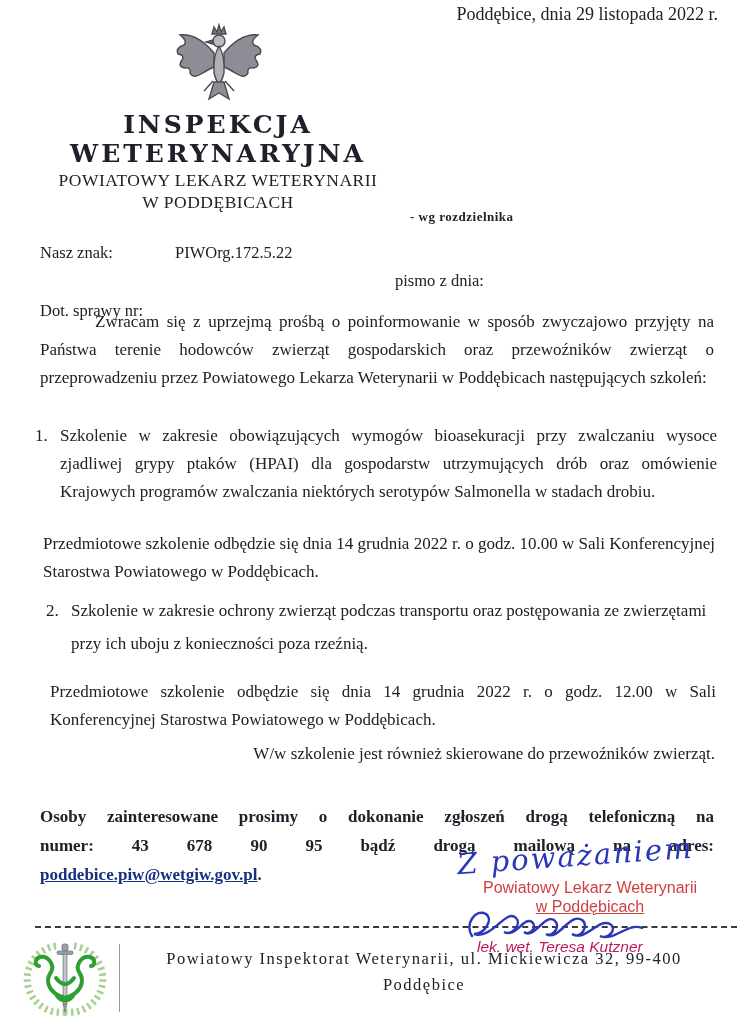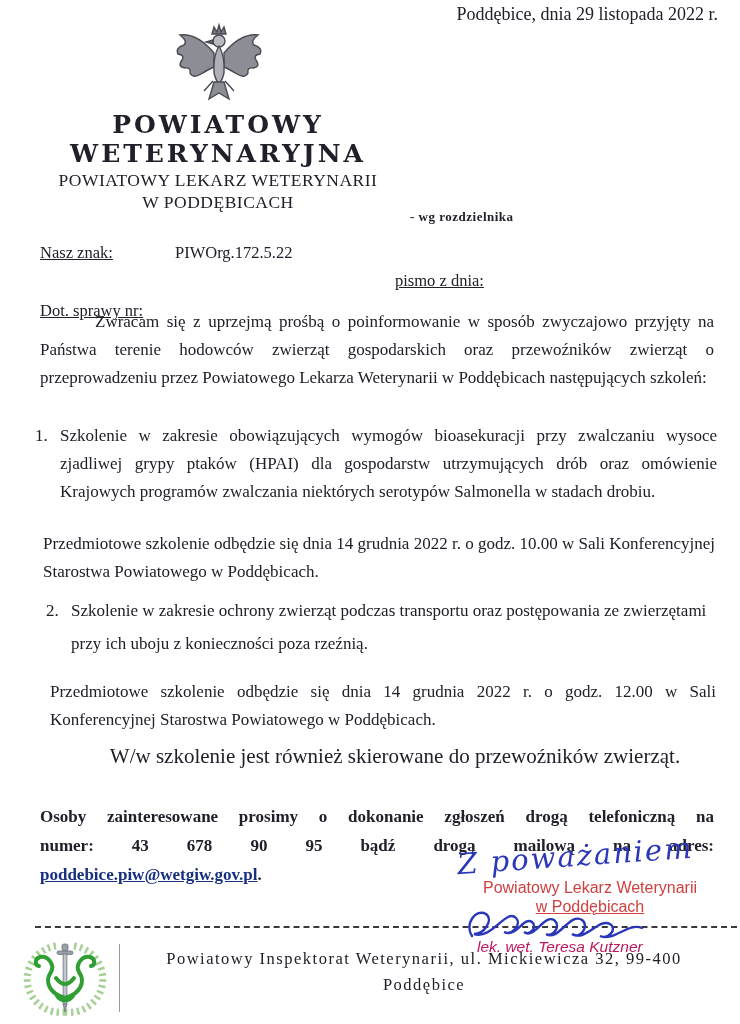--- a/index.html
+++ b/index.html
@@ -8,39 +8,39 @@
   .abs{position:absolute;}
 
   .date-line{top:4px;right:22px;font-size:18px;text-align:center;}
 
   .letterhead{left:28px;top:110px;width:380px;text-align:center;}
   .lh-big{font-size:25px;font-weight:bold;letter-spacing:3px;line-height:29px;font-family:"DejaVu Serif",serif;}
   .lh-small{font-size:17.5px;line-height:20px;letter-spacing:0.5px;margin-top:2px;}
 
   .recipient{left:410px;top:209px;font-size:13px;font-weight:bold;letter-spacing:0.5px;}
 
-  .ref-label{font-size:16.5px;text-decoration:underline;}
+  .ref-label{font-size:16.5px;}
   .nasz-znak-label{left:40px;top:243px;}
   .nasz-znak-value{left:175px;top:243px;font-size:16.5px;}
   .dot-sprawy{left:40px;top:271px;margin-top:30px;}
   .pismo-z-dnia{left:395px;top:271px;}
 
   .body-par{font-size:17px;line-height:28px;text-align:justify;}
   .intro{left:40px;top:308px;width:674px;text-indent:55px;}
 
   .list-item{display:flex;}
   .item1{left:35px;top:422px;width:682px;}
   .item2{left:46px;top:594px;width:670px;line-height:33px;}
   .list-num{flex:0 0 25px;}
   .item-text{flex:1;text-align:justify;}
   .item2 .item-text{text-align:left;}
 
   .training1{left:43px;top:530px;width:672px;}
   .training2{left:50px;top:678px;width:666px;}
-  .note{left:75px;top:744px;width:640px;font-size:21px;text-align:center;}
+  .note{left:75px;top:744px;width:640px;font-size:17px;text-align:right;}
 
   .contact{left:40px;top:802px;width:674px;font-weight:bold;font-size:17px;line-height:29px;}
   .contact-line{text-align:justify;text-align-last:justify;}
   .email-link{color:#16307f;text-decoration:underline;cursor:pointer;margin-top:13px;}
   .contact .email-link{font-weight:bold;}
   .contact-suffix{color:#20202a;}
 
   .handwriting{left:450px;top:834px;width:250px;height:62px;}
 
   .stamp{left:470px;top:878px;width:240px;text-align:center;
@@ -80,21 +80,21 @@
 
       <path d="M46,25 Q40,35 41,52 Q43,60 46,63 Q49,60 51,52 Q52,35 46,25 Z" fill="#b0b0b8"></path>
 
       <path d="M40,60 L31,70 M52,60 L61,70" fill="none"></path>
 
       <path d="M41,61 L36,78 L46,72 L56,78 L51,61 Z" fill="#8d8d96"></path>
     </g>
   </svg>
 
   <div class="abs letterhead">
-    <div class="lh-big">POWIATOWY</div>
+    <div class="lh-big">INSPEKCJA</div>
     <div class="lh-big">WETERYNARYJNA</div>
     <div class="lh-small">POWIATOWY LEKARZ WETERYNARII</div>
     <div class="lh-small">W PODDĘBICACH</div>
   </div>
 
   <div class="abs recipient">- wg rozdzielnika</div>
 
   <div class="abs ref-label nasz-znak-label">Nasz znak:</div>
   <div class="abs nasz-znak-value">PIWOrg.172.5.22</div>
   <div class="abs ref-label dot-sprawy">Dot. sprawy nr:</div>

